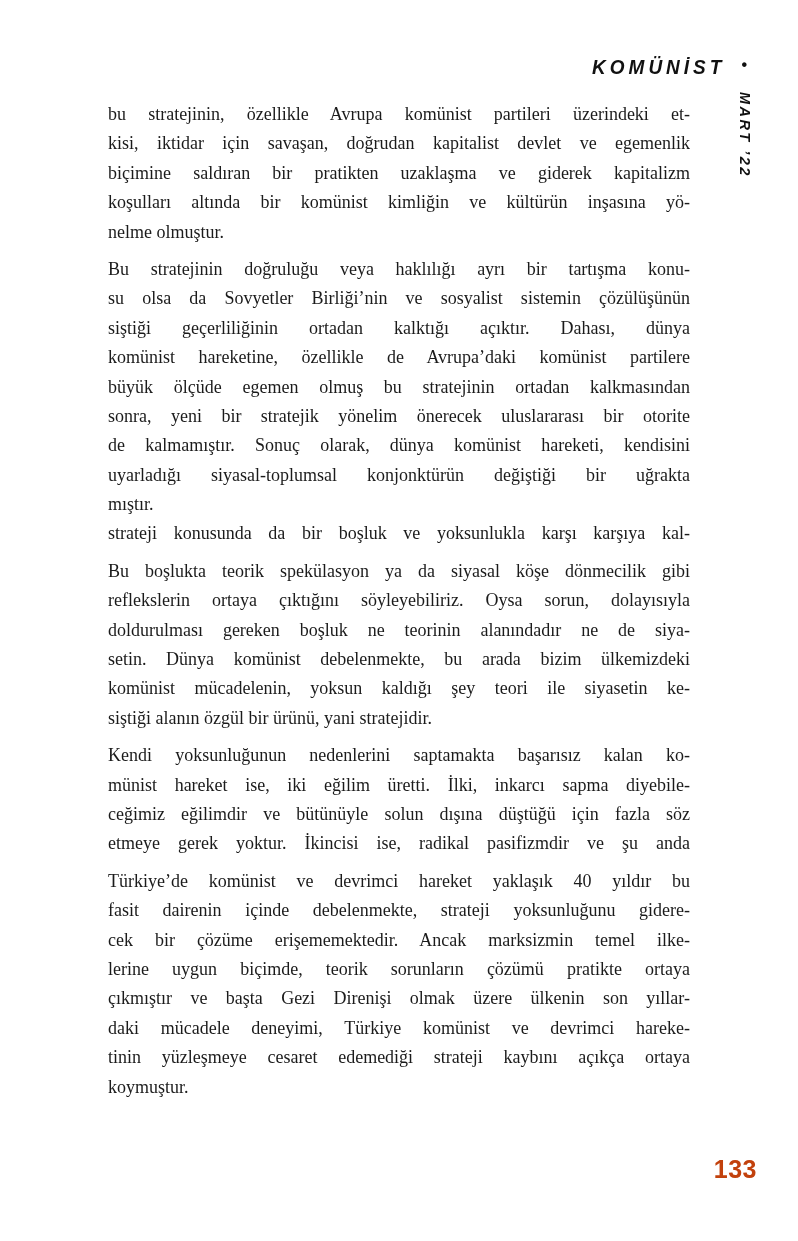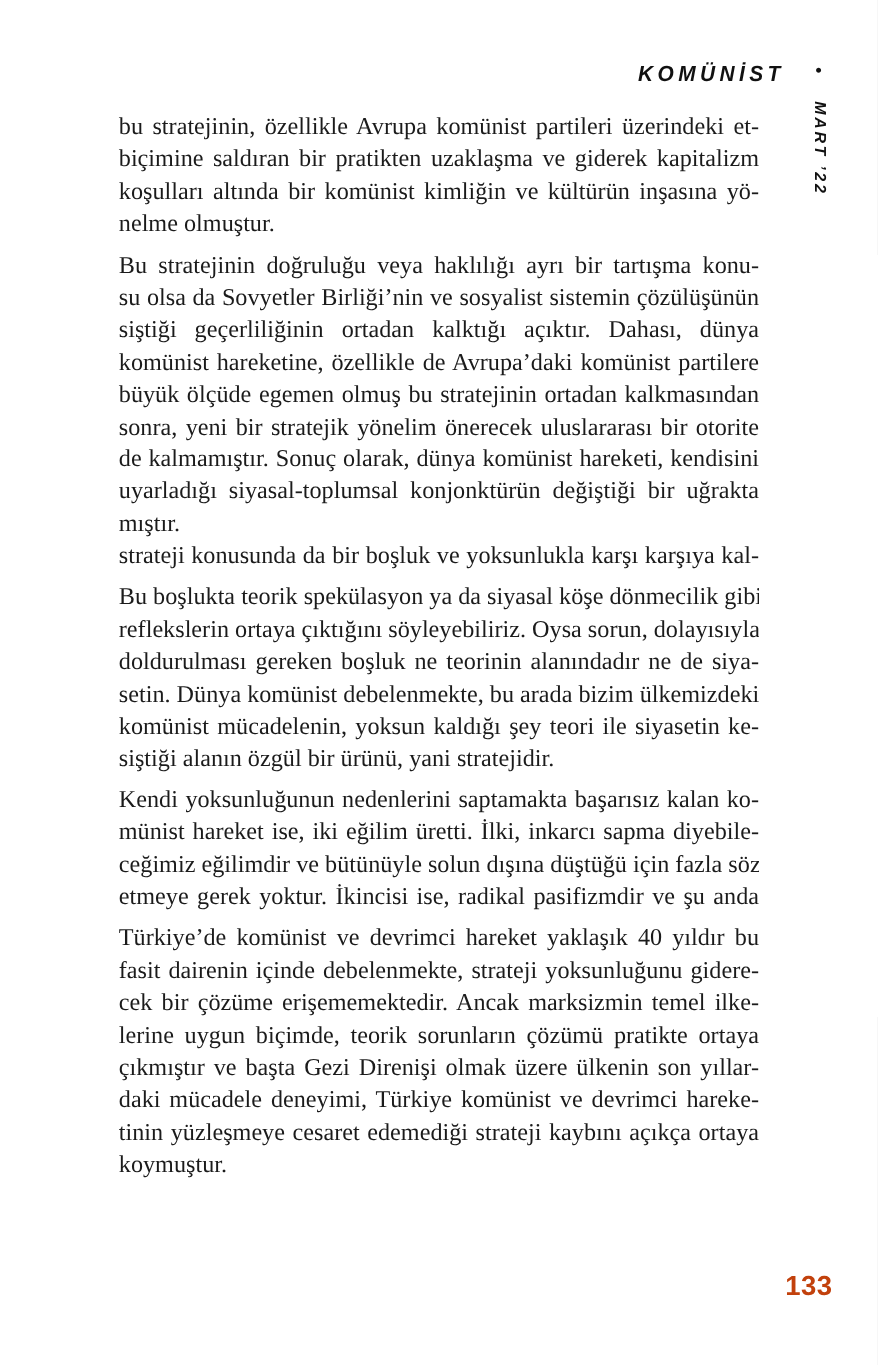--- a/index.html
+++ b/index.html
@@ -16,21 +16,21 @@
     overflow: hidden;
     font-family: "Liberation Serif", serif;
   }
   
   .running-header {
     position: absolute;
     top: 57px;
     right: 51px;
     display: flex;
     align-items: flex-start;
-    gap: 28px;
+    gap: 16px;
     font-family: "Liberation Sans", sans-serif;
     font-weight: bold;
     font-style: italic;
     color: #111111;
   }
   .journal-name {
     font-size: 19px;
     letter-spacing: 4px;
     transform: scaleY(1.05);
     white-space: nowrap;
@@ -55,21 +55,21 @@
     color: #111111;
     white-space: nowrap;
   }
   
   .body-text {
     position: absolute;
     left: 108px;
     top: 100px;
     width: 582px;
     color: #1b1b1b;
-    font-size: 22px;
+    font-size: 18px;
     line-height: 29.4px;
   }
   .para {
     margin: 0 0 8px 0;
   }
   .line {
     text-align: justify;
     text-align-last: justify;
     height: 29.4px;
     overflow: hidden;
@@ -98,20 +98,21 @@
   <div class="running-header">
     <span class="journal-name">KOMÜNİST</span>
     <span class="header-bullet">•</span>
   </div>
 
   <div class="issue-vertical">MART ’22</div>
 
   <div class="body-text">
       <div class="para">
         <div class="line">bu stratejinin, özellikle Avrupa komünist partileri üzerindeki et-</div>
+        <div class="line">kisi, iktidar için savaşan, doğrudan kapitalist devlet ve egemenlik</div>
         <div class="line">biçimine saldıran bir pratikten uzaklaşma ve giderek kapitalizm</div>
         <div class="line">koşulları altında bir komünist kimliğin ve kültürün inşasına yö-</div>
         <div class="line last">nelme olmuştur.</div>
       </div>
       <div class="para">
         <div class="line">Bu stratejinin doğruluğu veya haklılığı ayrı bir tartışma konu-</div>
         <div class="line">su olsa da Sovyetler Birliği’nin ve sosyalist sistemin çözülüşünün</div>
         <div class="line">siştiği geçerliliğinin ortadan kalktığı açıktır. Dahası, dünya</div>
         <div class="line">komünist hareketine, özellikle de Avrupa’daki komünist partilere</div>
         <div class="line">büyük ölçüde egemen olmuş bu stratejinin ortadan kalkmasından</div>

